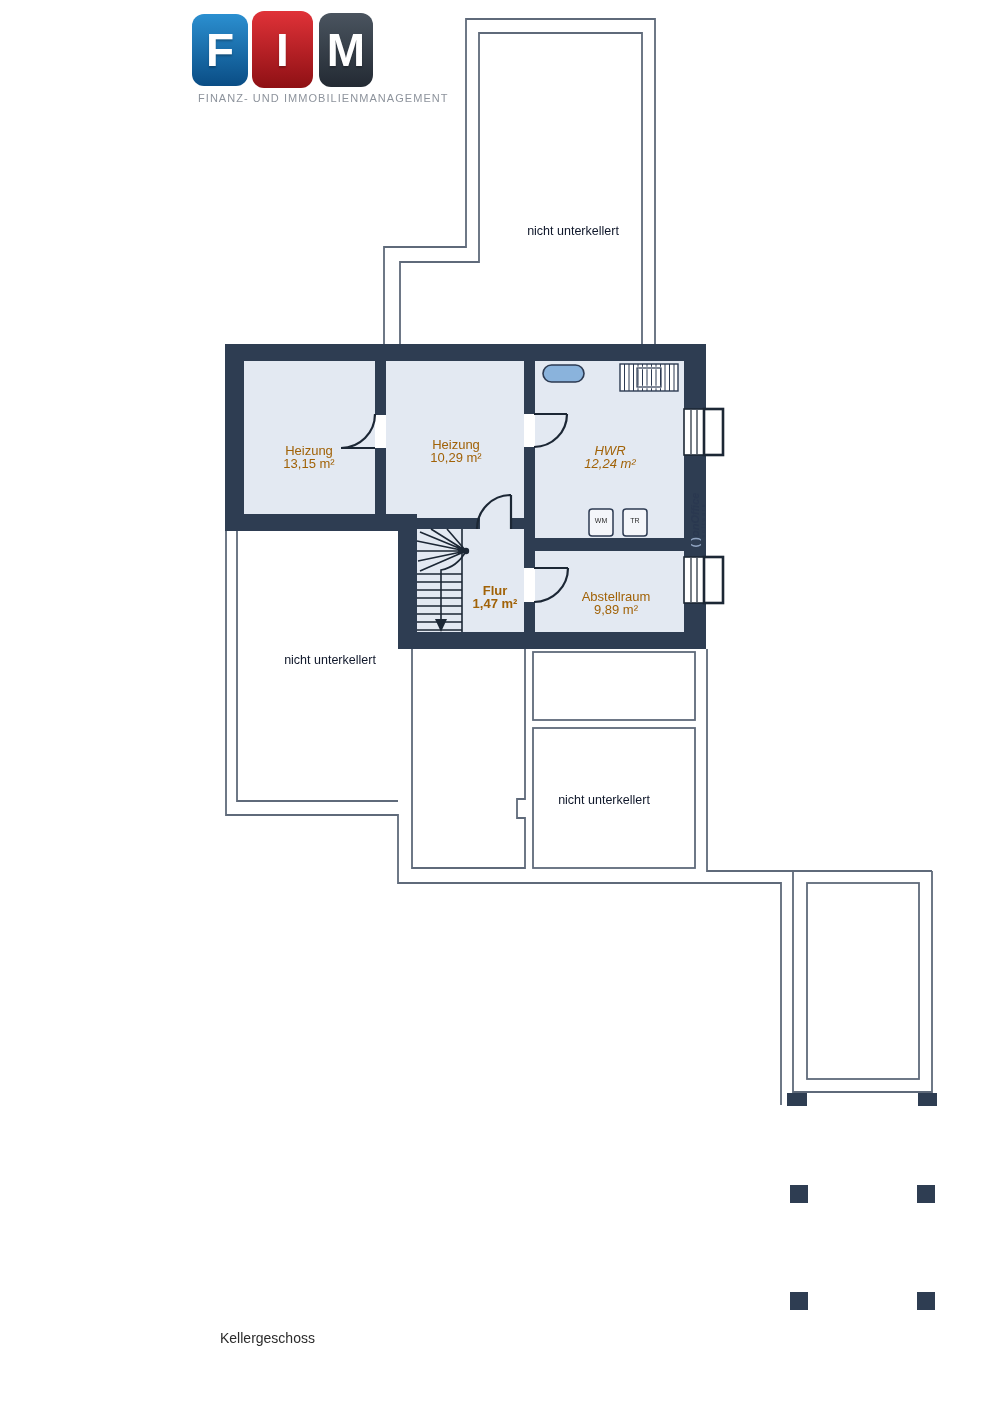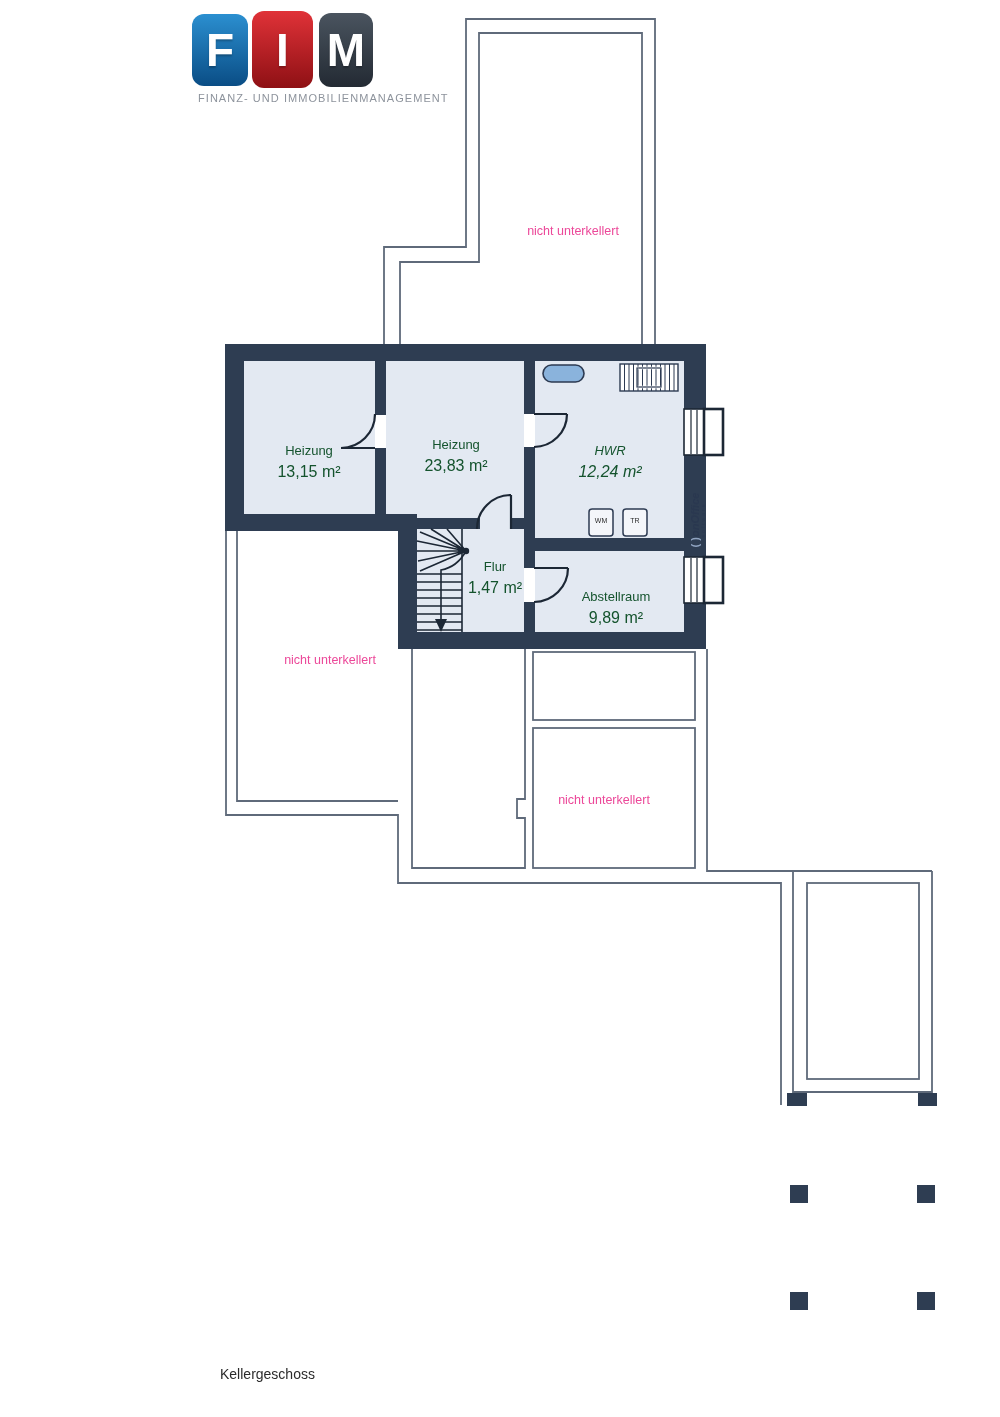--- a/index.html
+++ b/index.html
@@ -7,26 +7,26 @@
           font-family:"Liberation Sans", sans-serif;}
   
   .logo{position:absolute;left:192px;top:11px;width:200px;height:95px;}
   .logo-sq{position:absolute;border-radius:12px;display:flex;align-items:center;justify-content:center;
            color:#fff;font-weight:bold;font-size:46px;text-shadow:0 2px 2px rgba(0,0,0,.25);}
   .logo-f{left:0;top:3px;width:56px;height:72px;background:linear-gradient(#2b8fd0,#0a4d85);}
   .logo-i{left:60px;top:0;width:61px;height:77px;background:linear-gradient(#e03238,#8e1014);}
   .logo-m{left:127px;top:2px;width:54px;height:74px;background:linear-gradient(#4a545f,#232a33);}
   .logo-tag{position:absolute;left:6px;top:81px;font-size:11px;letter-spacing:1.05px;color:#8d939c;white-space:nowrap;}
   
-  .lbl{position:absolute;transform:translateX(-50%);text-align:center;color:#14532d;white-space:nowrap;}
+  .lbl{position:absolute;transform:translateX(-50%);text-align:center;color:#a16207;white-space:nowrap;}
   .room-name{font-size:13px;line-height:14px;}
-  .room-area{font-size:16px;line-height:12px;margin-top:8px;}
-  .nk{font-size:12.5px;color:#ec4899;}
+  .room-area{font-size:13px;line-height:12px;}
+  .nk{font-size:12.5px;color:#0f172a;}
   .appl{font-size:7px;color:#2b2b2b;}
-  .floor-label{position:absolute;left:220px;top:1330px;font-size:14px;color:#2b2b2b;margin-top:36px;}
+  .floor-label{position:absolute;left:220px;top:1330px;font-size:14px;color:#2b2b2b;}
   
   .wm{position:absolute;left:650px;top:510px;width:100px;height:20px;transform:rotate(-90deg);
       text-align:center;line-height:11px;}
   .wm-brand{font-size:11px;font-weight:bold;font-style:italic;color:#2a3850;}
   .wm-prefix{color:#8fa3c0;font-weight:bold;font-style:normal;}
   .wm-sub{font-size:5px;letter-spacing:2px;color:#2a3850;line-height:5px;}
   svg{position:absolute;left:0;top:0;}
 </style>
 </head>
 <body>
@@ -129,27 +129,27 @@
       <rect x="623" y="509" width="24" height="27" rx="3" fill="#f4f6fa" stroke="#2c3a52" stroke-width="1.5"></rect>
     </g>
   </svg>
 
   <div class="lbl" style="left:309px;top:444px;">
     <div class="room-name">Heizung</div>
     <div class="room-area">13,15 m²</div>
   </div>
   <div class="lbl" style="left:456px;top:438px;">
     <div class="room-name">Heizung</div>
-    <div class="room-area">23,83 m²</div>
+    <div class="room-area">10,29 m²</div>
   </div>
   <div class="lbl" style="left:610px;top:444px;font-style:italic;">
     <div class="room-name">HWR</div>
     <div class="room-area">12,24 m²</div>
   </div>
-  <div class="lbl" style="left:495px;top:560px;">
+  <div class="lbl" style="left:495px;top:584px;font-weight:bold;">
     <div class="room-name">Flur</div>
     <div class="room-area">1,47 m²</div>
   </div>
   <div class="lbl" style="left:616px;top:590px;">
     <div class="room-name">Abstellraum</div>
     <div class="room-area">9,89 m²</div>
   </div>
 
   <div class="lbl appl" style="left:601px;top:517px;">WM</div>
   <div class="lbl appl" style="left:635px;top:517px;">TR</div>

